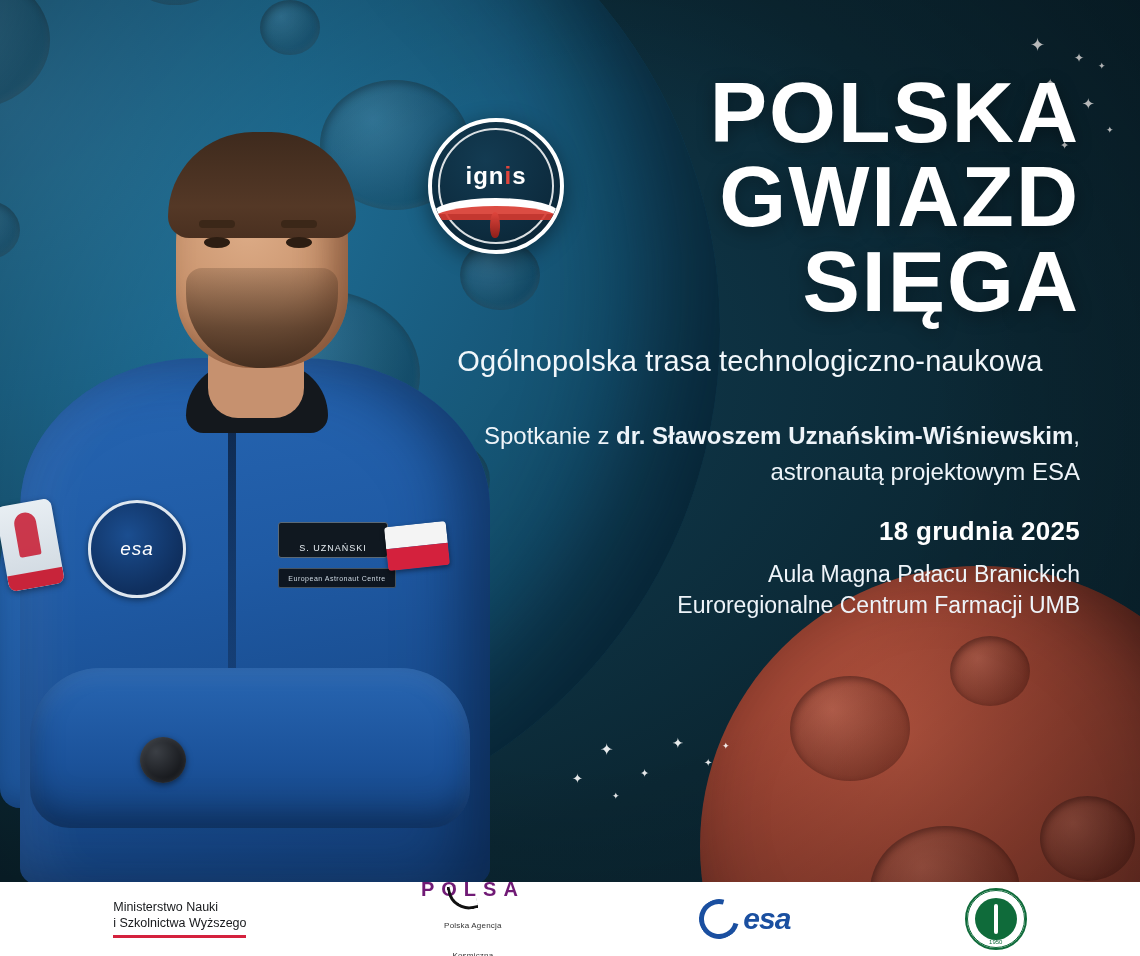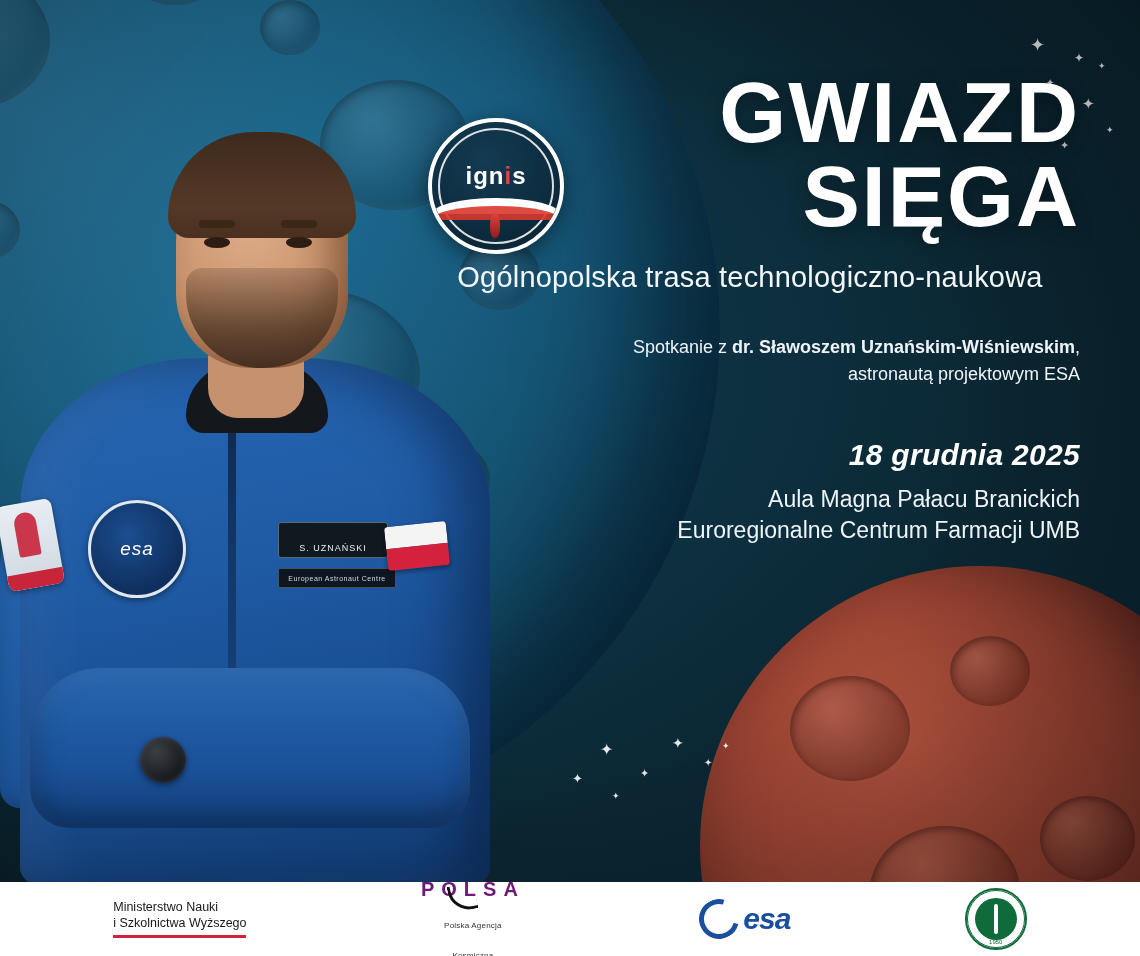--- a/index.html
+++ b/index.html
@@ -316,32 +316,31 @@
   }
   .headline span { display: block; }
   .subtitle {
     font-size: 29px;
     margin-top: 22px;
     letter-spacing: 0.2px;
     color: #f2f7fb;
     text-align: center;
   }
   .meet {
-    font-size: 18px;
+    font-size: 24px;
     margin-top: 40px;
     line-height: 1.5;
     color: #eef4f9;
   }
   .meet b { font-weight: bold; }
   .date {
-    font-size: 30px;
+    font-size: 26px;
     font-weight: bold;
-    margin-top: 50px;
+    margin-top: 26px;
     letter-spacing: 0.3px;
-    font-style: italic;
   }
   .venue {
     font-size: 23px;
     margin-top: 12px;
     line-height: 1.35;
     color: #eef4f9;
   }
 
   
   .badge {
@@ -617,20 +616,21 @@
   <div class="badge">
     <div class="ring"></div>
     <div class="txt"><span>ign</span><i>i</i><span>s</span></div>
     <div class="wave"></div>
     <div class="wave2"></div>
     <div class="flame"></div>
   </div>
 
   <div class="content">
     <h1 class="headline">
+      <span>POLSKA</span>
       <span>GWIAZD</span>
       <span>SIĘGA</span>
     </h1>
 
     <div class="subtitle">Ogólnopolska trasa technologiczno-naukowa</div>
 
     <div class="meet">
       <span>Spotkanie z </span><b>dr. Sławoszem Uznańskim-Wiśniewskim</b><span>,</span><br>
       <span>astronautą projektowym ESA</span>
     </div>

